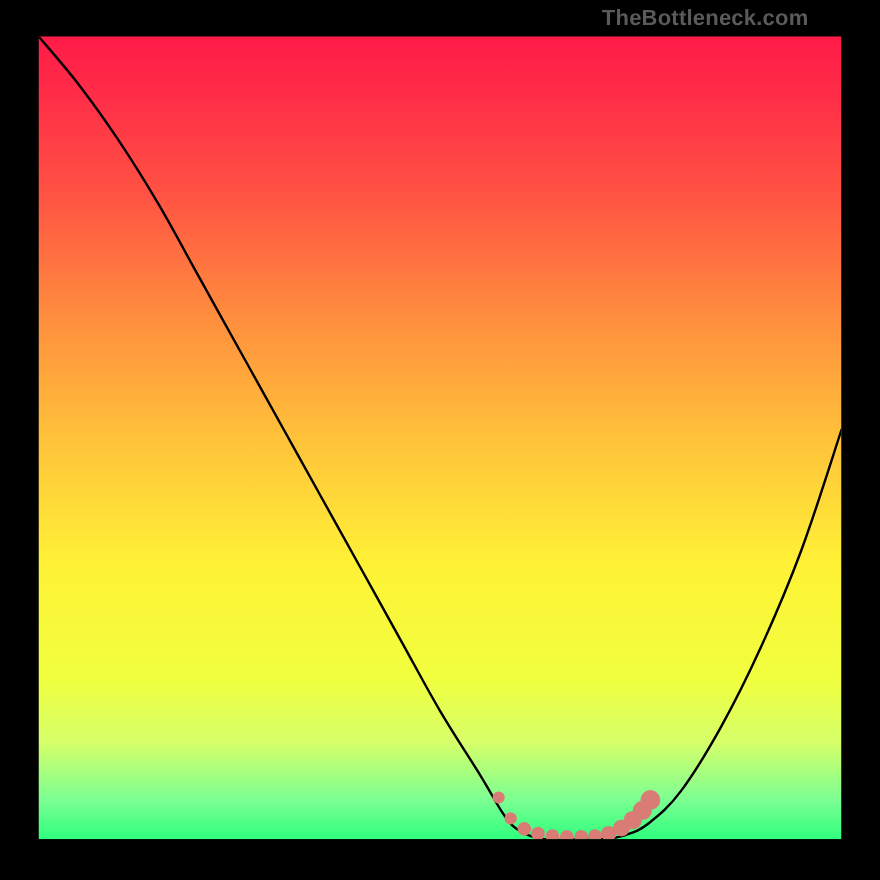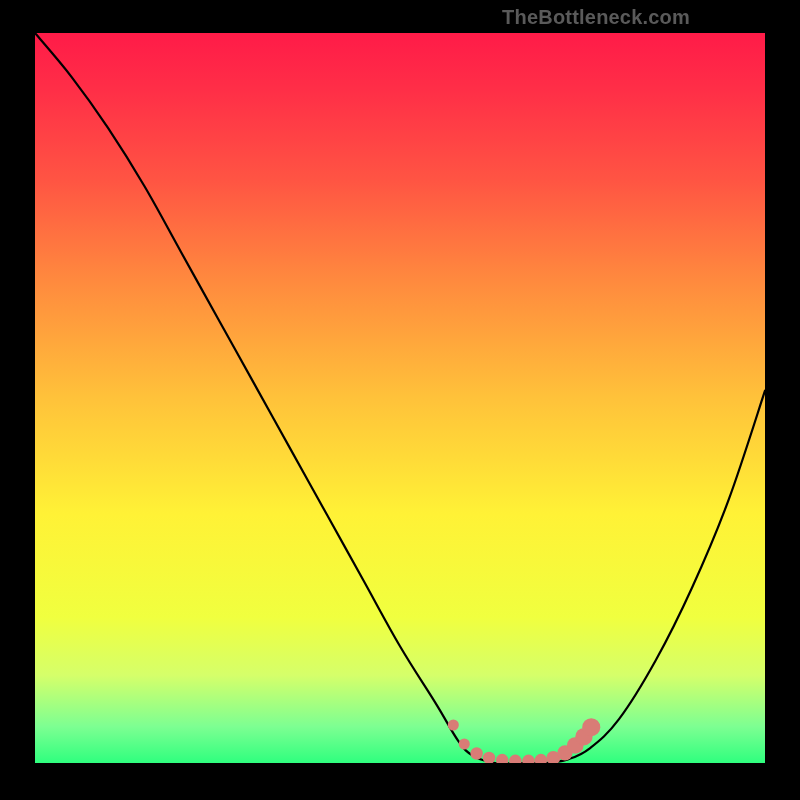--- a/index.html
+++ b/index.html
@@ -9,20 +9,21 @@
     height: 800px;
     background: #000;
     overflow: hidden;
     font-family: Arial, Helvetica, sans-serif;
   }
   .stage {
     position: relative;
     width: 708px;
     height: 800px;
     background: #000;
+    padding-left: 45px;
   }
   .plot-area {
     position: absolute;
     left: 35px;
     top: 33px;
     width: 730px;
     height: 730px;
     overflow: hidden;
   }
   .gradient-fill {

